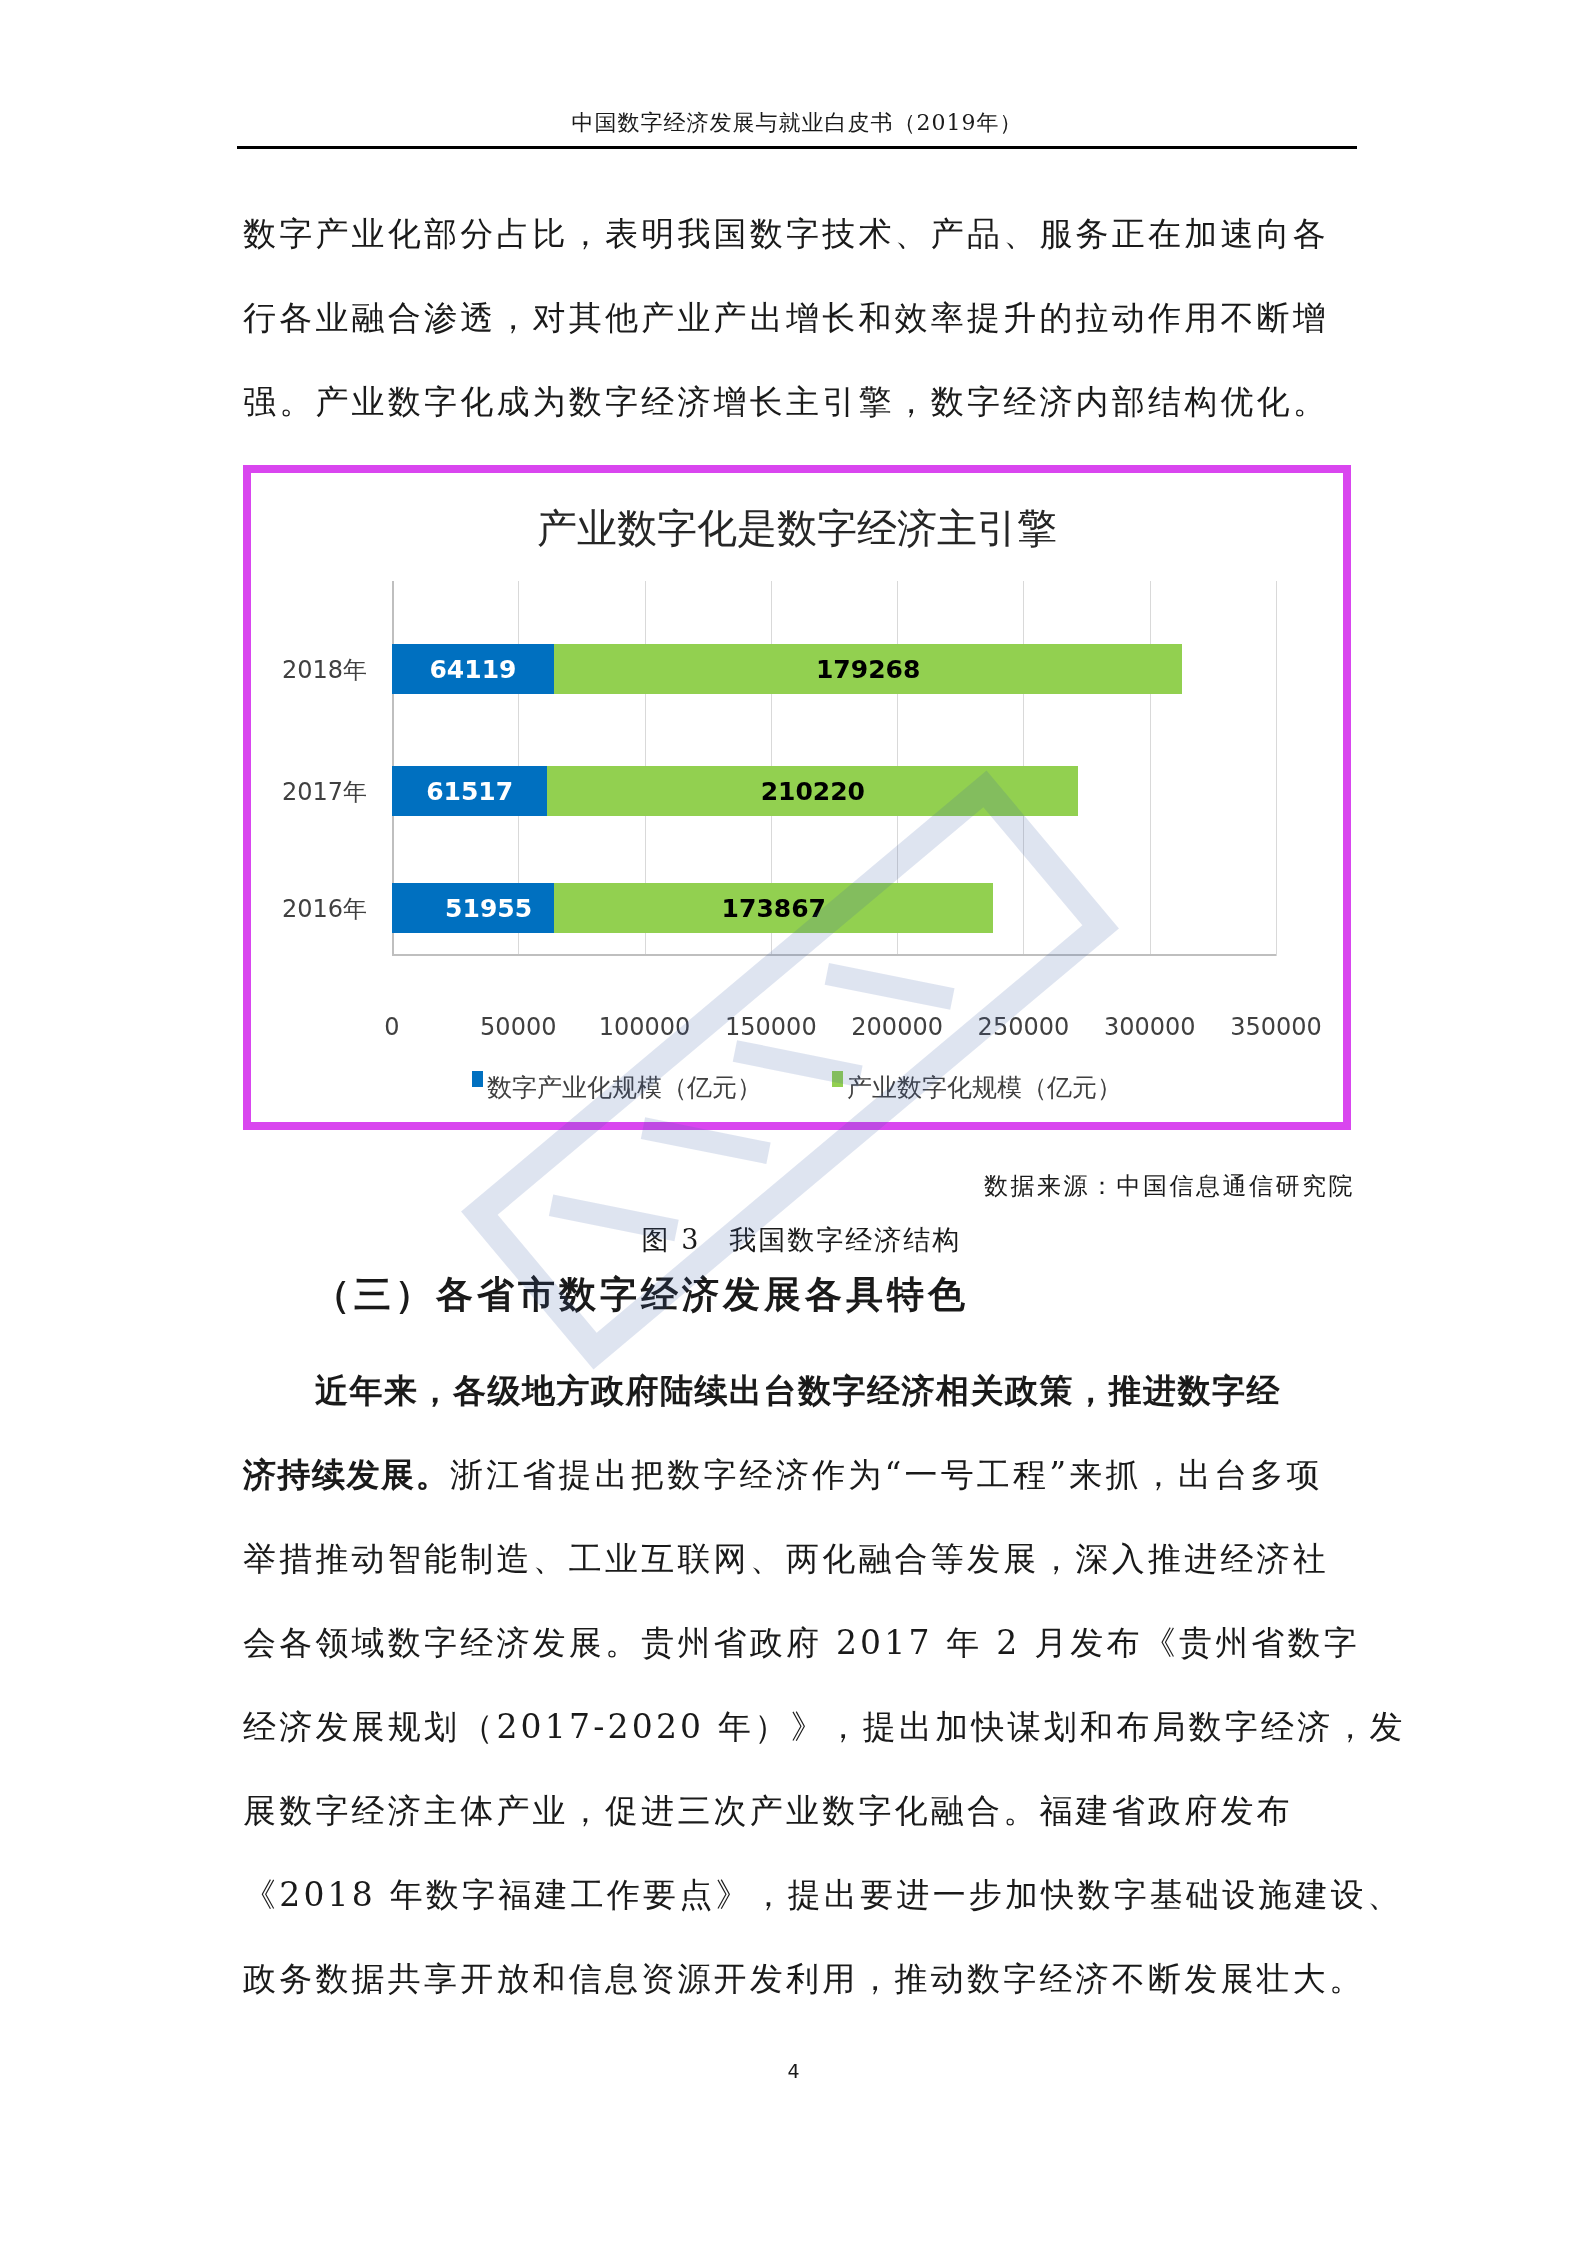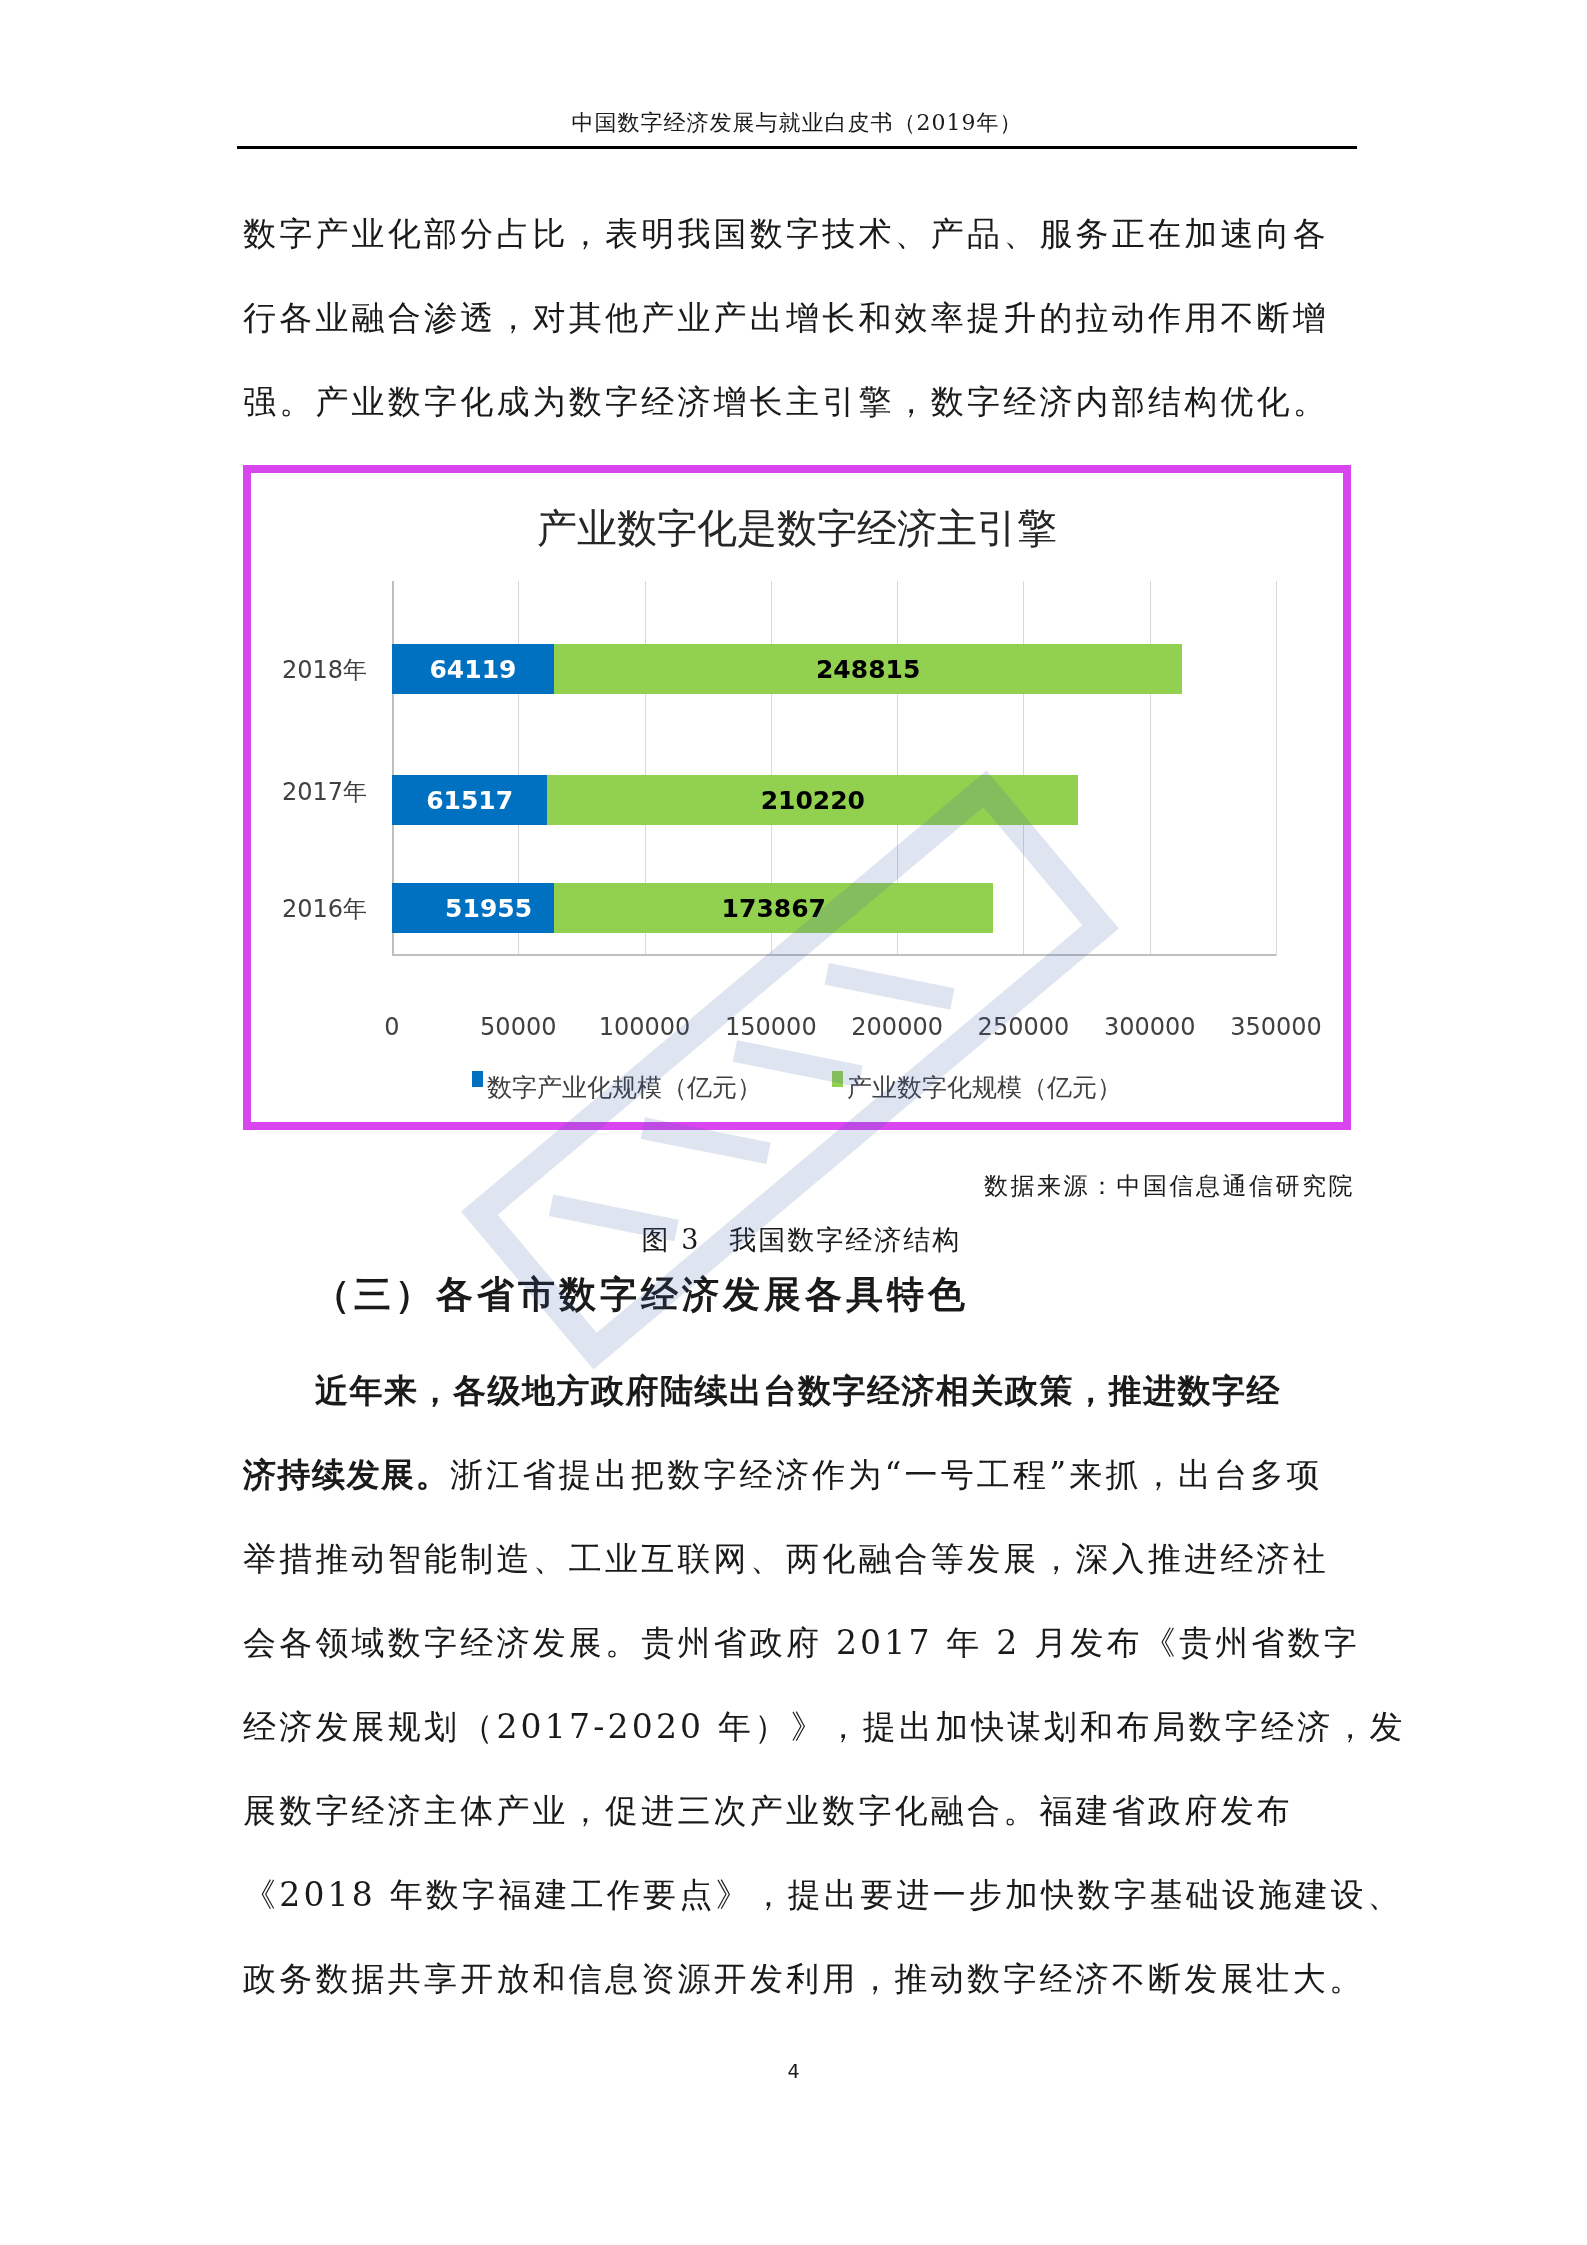--- a/index.html
+++ b/index.html
@@ -65,27 +65,27 @@
       <div class="gridline" style="left: 505.143px;"></div>
       <div class="gridline" style="left: 631.429px;"></div>
       <div class="gridline" style="left: 757.714px;"></div>
       <div class="gridline" style="left: 884px;"></div>
       <div class="axis-line"></div>
       <div class="axis-bottom"></div>
       <div class="bar-row" style="top: 302px;">
         <div class="seg blue" style="width: 131.223px; padding-left: 31px;">51955</div>
         <div class="seg green" style="width: 439.138px;">173867</div>
       </div>
-      <div class="bar-row" style="top: 194px;">
+      <div class="bar-row" style="top: 185px;">
         <div class="seg blue" style="width: 155.374px;">61517</div>
         <div class="seg green" style="width: 530.956px;">210220</div>
       </div>
       <div class="bar-row" style="top: 63px; border-radius: 19px;">
         <div class="seg blue" style="width: 161.946px;">64119</div>
-        <div class="seg green" style="width: 628.436px;">248815</div>
+        <div class="seg green" style="width: 628.436px;">179268</div>
       </div>
     </div>
   <div id="cat-labels">
       <div class="cat-label" style="top: 420px;">2016年</div>
       <div class="cat-label" style="top: 303px;">2017年</div>
       <div class="cat-label" style="top: 181px;">2018年</div>
     </div>
   <div id="ticks">
       <div class="tick" style="left: 141px;">0</div>
       <div class="tick" style="left: 267.286px;">50000</div>

